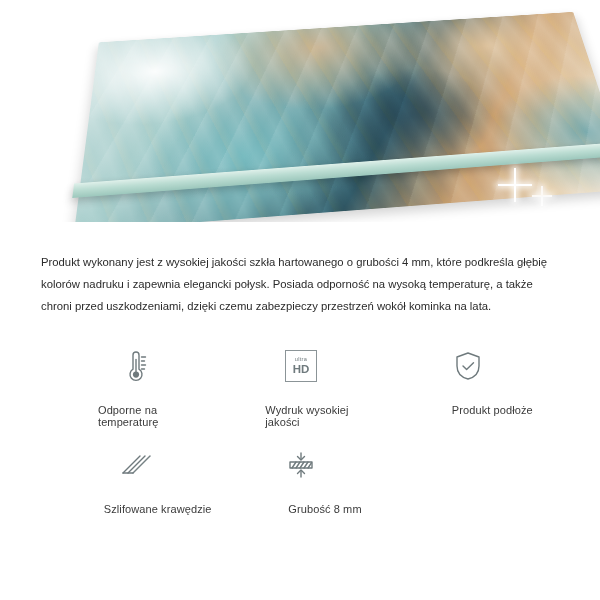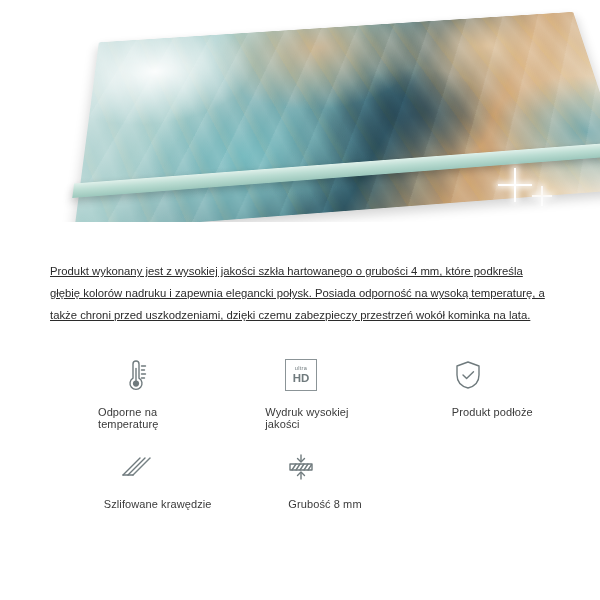--- a/index.html
+++ b/index.html
@@ -96,39 +96,38 @@
     font-weight: 400;
     margin: 0 0 16px 0;
     letter-spacing: 0.2px;
   }
   .headline .line2 { display: block; }
 
   .body-copy {
     font-size: 11.3px;
     line-height: 1.95;
     color: #2b2b2b;
-    margin: 14px;
+    margin: 5px;
     max-width: 540px;
-    text-decoration: underline;
   }
 
   
   .features {
     margin-top: 26px;
     display: grid;
     grid-template-columns: repeat(3, 1fr);
     row-gap: 14px;
     padding: 0 14px;
   }
   .feature {
     display: flex;
     flex-direction: column;
     align-items: center;
     justify-content: flex-start;
-    gap: 8px;
+    gap: 15px;
   }
   .feature-icon {
     width: 46px;
     height: 46px;
     display: flex;
     align-items: center;
     justify-content: center;
     color: #6f7a7d;
   }
   .feature-label {

